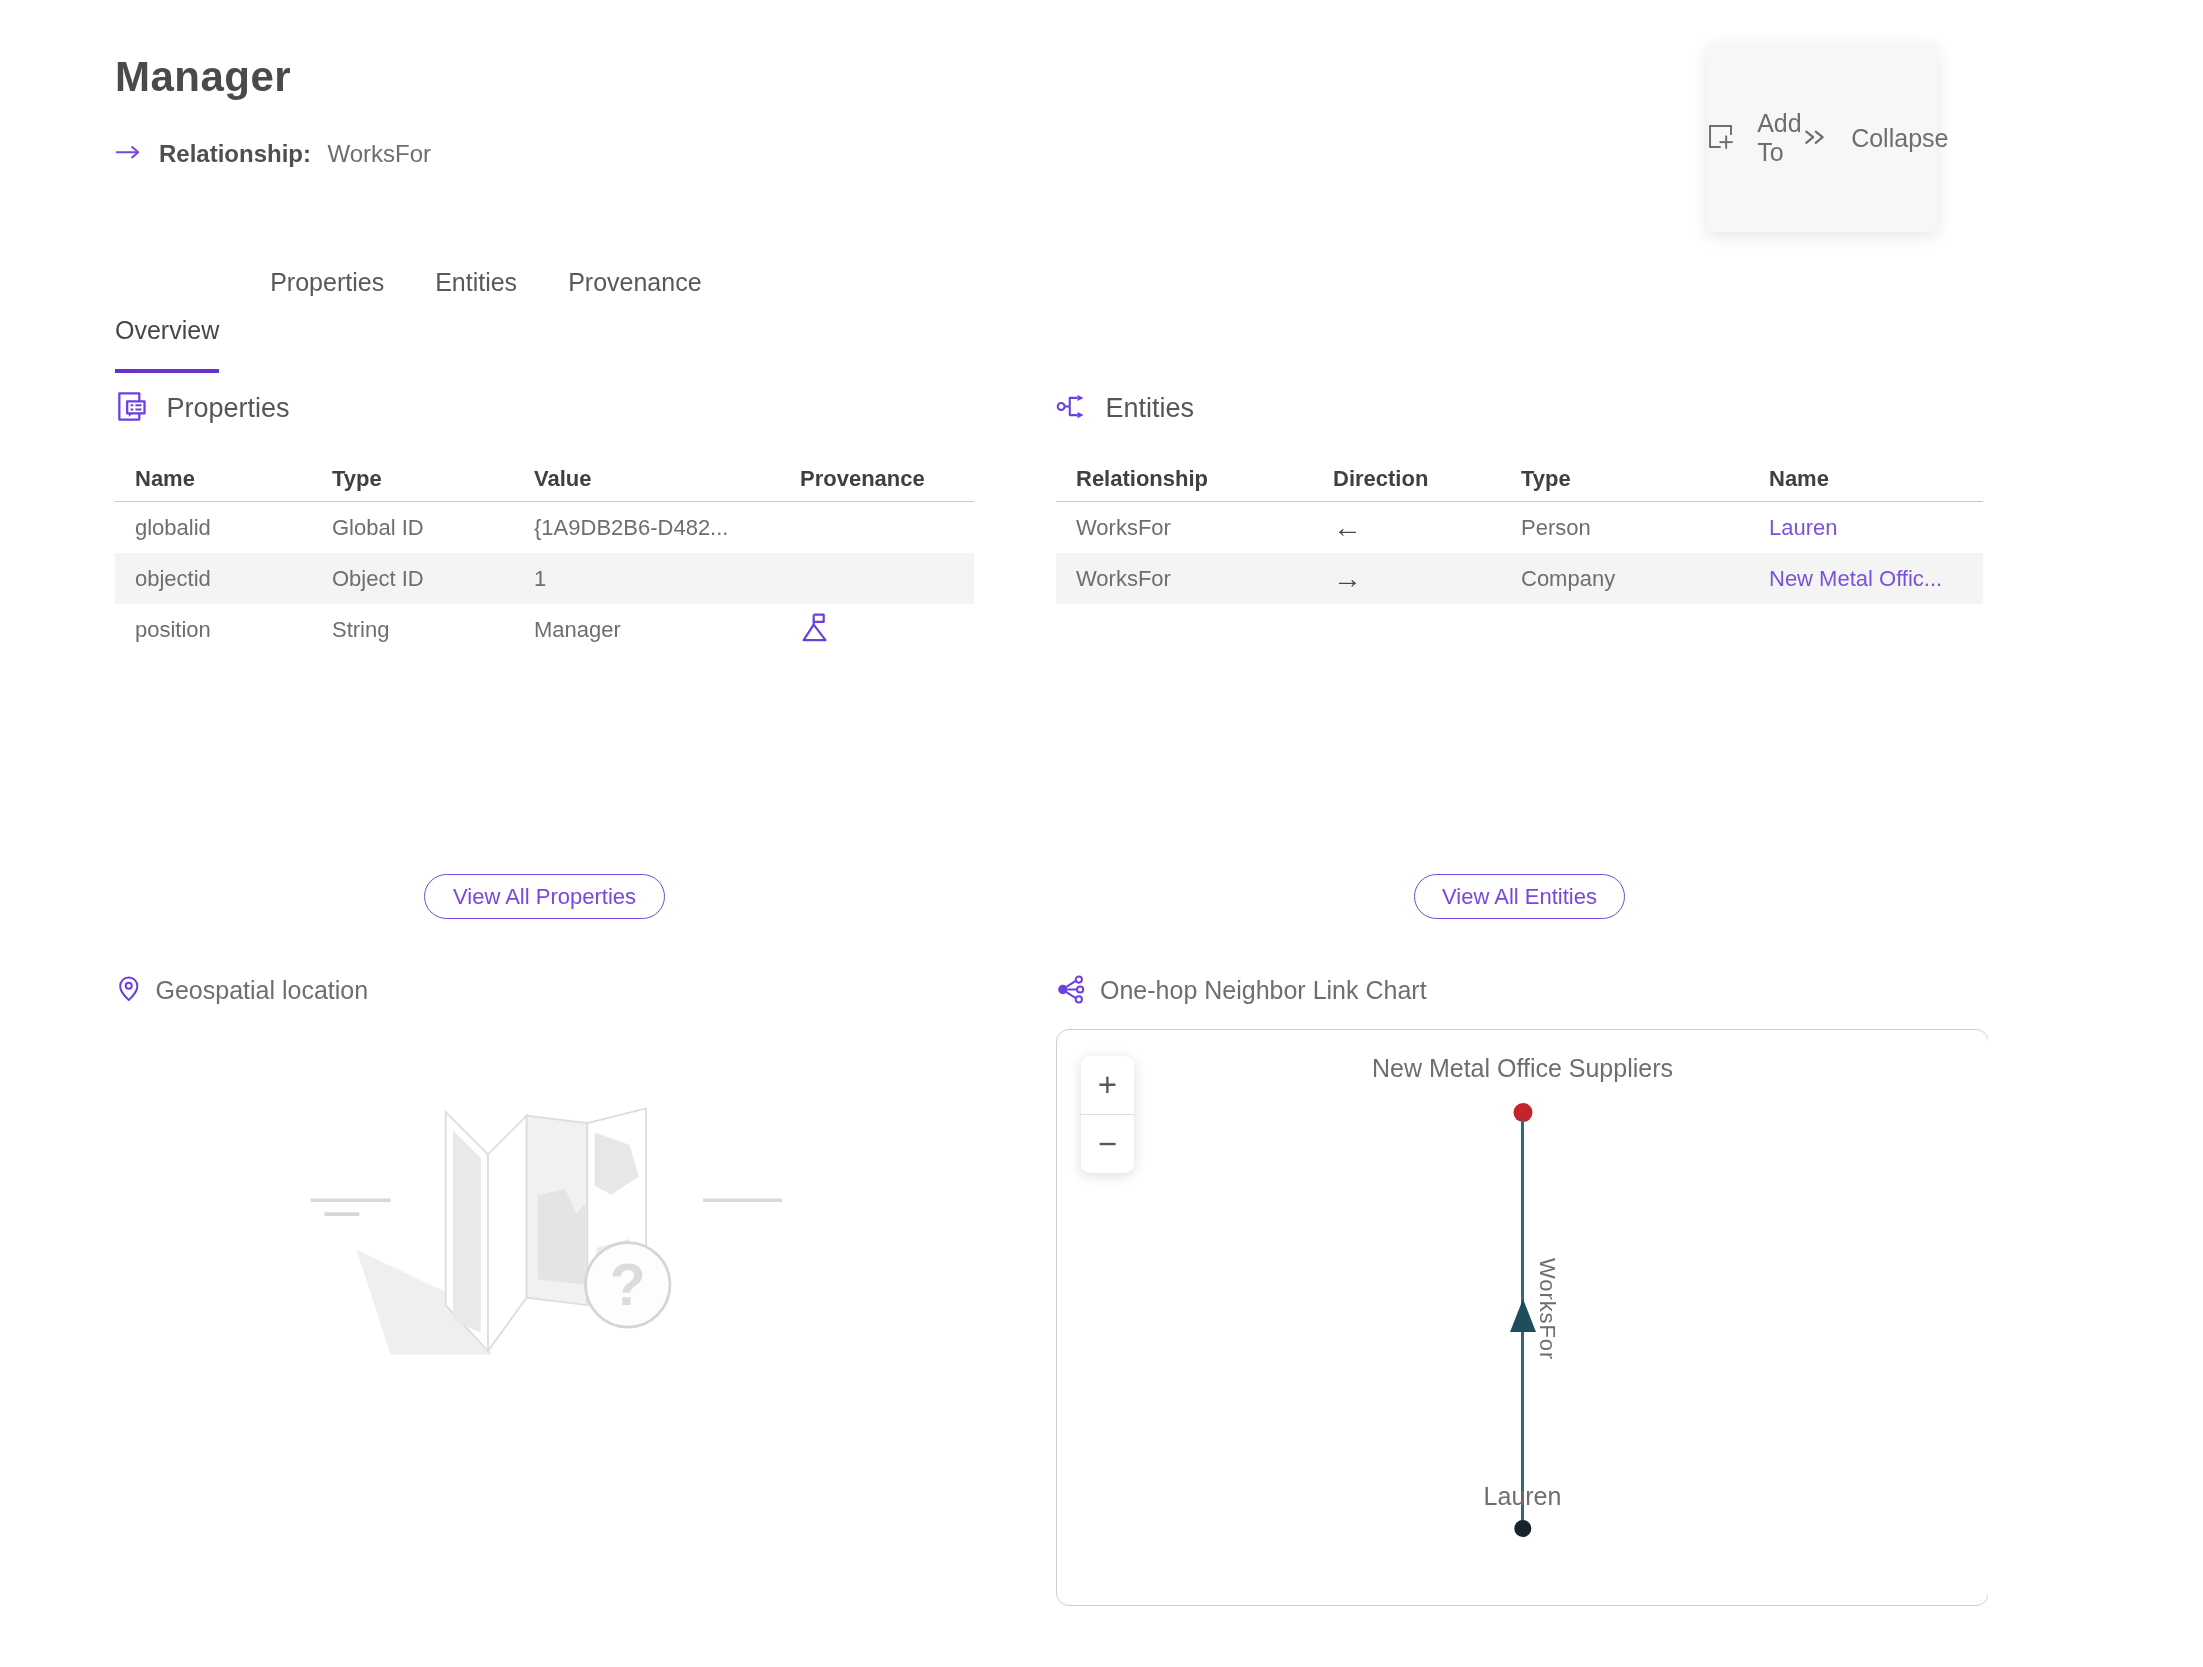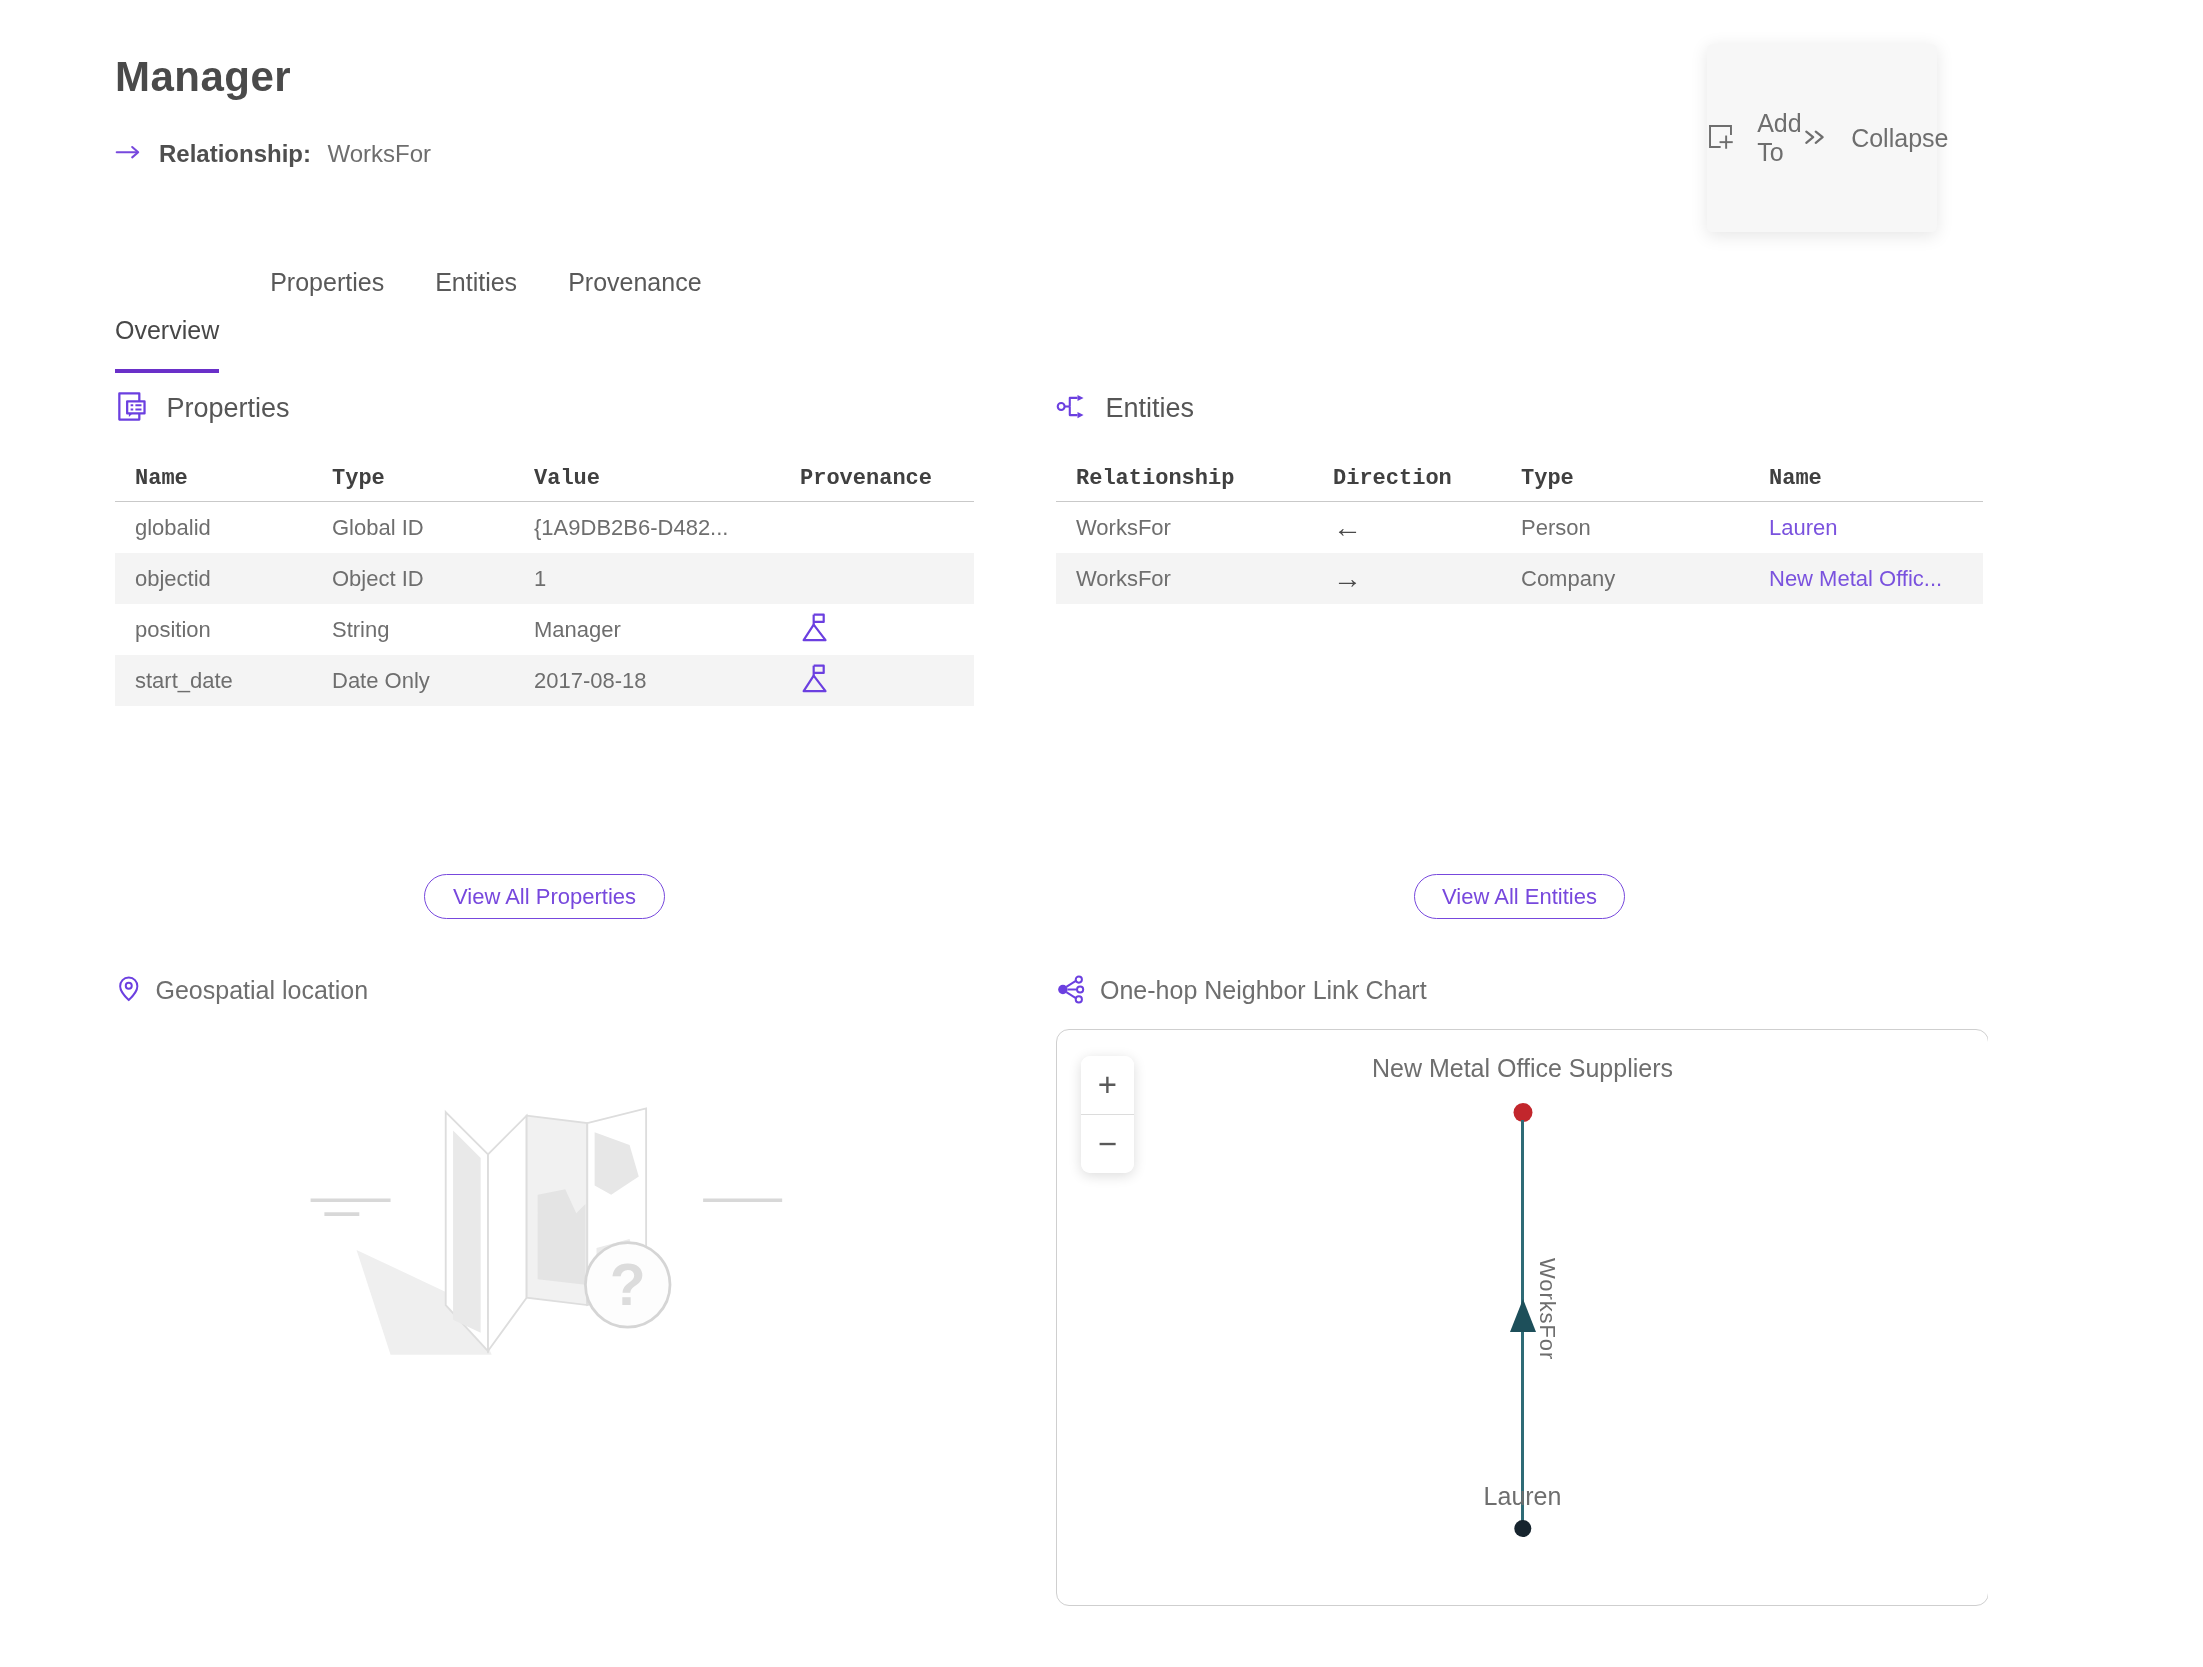--- a/index.html
+++ b/index.html
@@ -33,21 +33,21 @@
 
   .sec-title { display:flex; align-items:center; gap:18.4px; height:44px; margin-bottom:26px; }
   .sec-title .txt { font-size:27px; color:#565656; }
 
   .table-wrap { height:413px; }
 
   .grid-table { width:100%; font-size:22px; color:#6e6e6e; }
   .grow { display:grid; align-items:center; height:51px; }
   .grow-left  { grid-template-columns:197px 202px 266px 1fr; }
   .grow-right { grid-template-columns:257px 188px 248px 1fr; }
-  .ghead { height:46px; border-bottom:0.9px solid #c9c9c9;font-family:Liberation Mono, monospace; }
+  .ghead { height:46px; border-bottom:0.9px solid #c9c9c9; }
   .ghead .cell { font-weight:bold; color:#404040; font-size:22px; }
   .cell { padding-left:20px; white-space:nowrap; overflow:hidden; }
   .grow:not(.ghead):nth-child(odd) { background:#f4f4f4; }
   .dir { font-size:29px; color:#4a4a4a; }
   a.link { color:#7a52de; text-decoration:none; cursor:pointer; }
 
   .view-all-row { height:55px; display:flex; justify-content:center; align-items:center; }
   .view-all-btn { font-family:"Liberation Sans",sans-serif; font-size:22px; color:#7748dd;
     background:#fff; border:1.8px solid #7748dd; border-radius:917px; padding:8.3px 27.5px; cursor:pointer; }
 
@@ -170,32 +170,20 @@
           <div class="cell">String</div>
           <div class="cell">Manager</div>
           <div class="cell">
             <svg viewBox="0 0 32 34" width="31" height="31" fill="none" stroke="#6b3fe0" stroke-width="2.4" stroke-linejoin="round">
               <path d="M14 15 L27 32 H3 Z"></path>
                 <path d="M14 15 V4"></path>
                 <path d="M14 4 H25 V12 H14"></path>
             </svg>
           </div>
         </div>
-        <div class="grow grow-left">
-          <div class="cell">start_date</div>
-          <div class="cell">Date Only</div>
-          <div class="cell">2017-08-18</div>
-          <div class="cell">
-            <svg viewBox="0 0 32 34" width="31" height="31" fill="none" stroke="#6b3fe0" stroke-width="2.4" stroke-linejoin="round">
-              <path d="M14 15 L27 32 H3 Z"></path>
-                <path d="M14 15 V4"></path>
-                <path d="M14 4 H25 V12 H14"></path>
-            </svg>
-          </div>
-        </div>
       </div>
     </div>
 
     <div class="view-all-row">
       <button class="view-all-btn">View All Properties</button>
     </div>
 
     <div class="sub-title">
       <span>
         <svg viewBox="0 0 32 32" width="27.5" height="27.5" fill="none" stroke="#6b3fe0" stroke-width="2.3">

